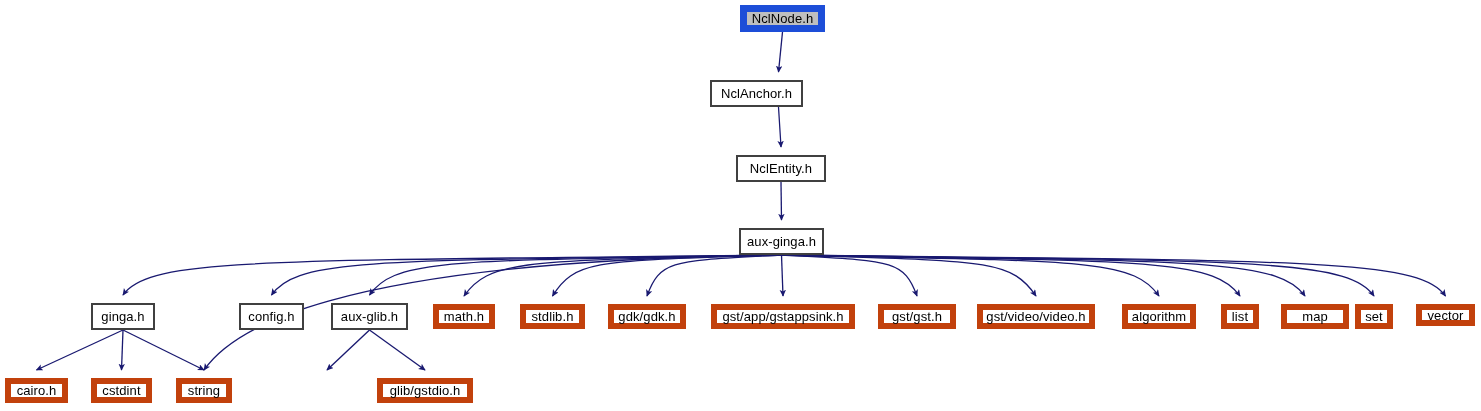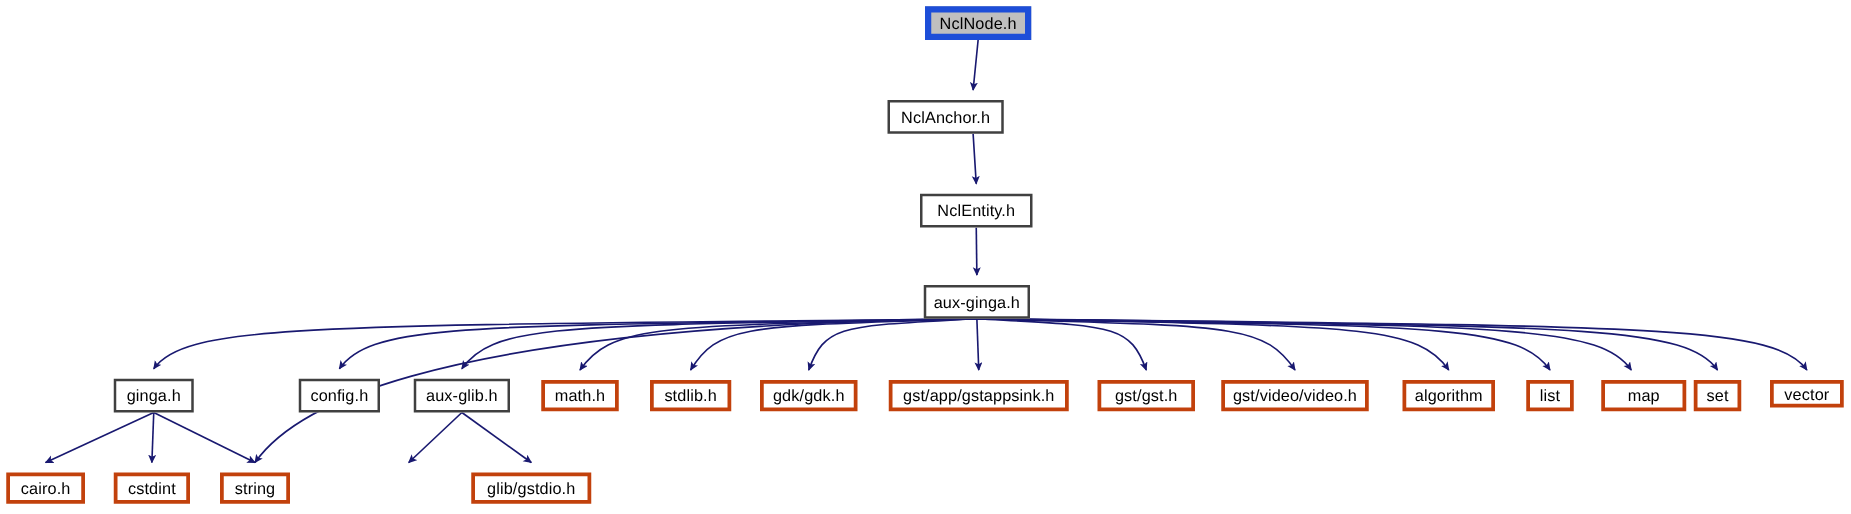--- a/index.html
+++ b/index.html
@@ -11,30 +11,30 @@
     overflow:hidden;
   }
   #edges{position:absolute;left:0;top:0;width:1481px;height:411px;}
   .node{
     position:absolute;
     box-sizing:border-box;
     display:flex;
     align-items:center;
     justify-content:center;
     background:#ffffff;
-    border:3px solid #c2410c;
+    border:6px solid #c2410c;
     color:#000000;
     font-size:13px;
     line-height:1;
     white-space:nowrap;
     letter-spacing:0.1px;
     z-index:5;
   }
   .node.strong{ border:2px solid #404040; }
-  .node.current{ background:#bfbfbf; border:5px solid #1d4ed8; }
+  .node.current{ background:#bfbfbf; border:7px solid #1d4ed8; }
   .node span{pointer-events:none;}
 </style>
 </head>
 <body>
 
 <div id="graph">
   <svg id="edges" xmlns="http://www.w3.org/2000/svg">
       <defs>
         <marker id="arrowhead" markerWidth="7" markerHeight="7" refX="6.2" refY="3.2" orient="auto" markerUnits="userSpaceOnUse">
           <path d="M0,0 L7,3.2 L0,6.4 L1.6,3.2 Z" fill="#191970"></path>

